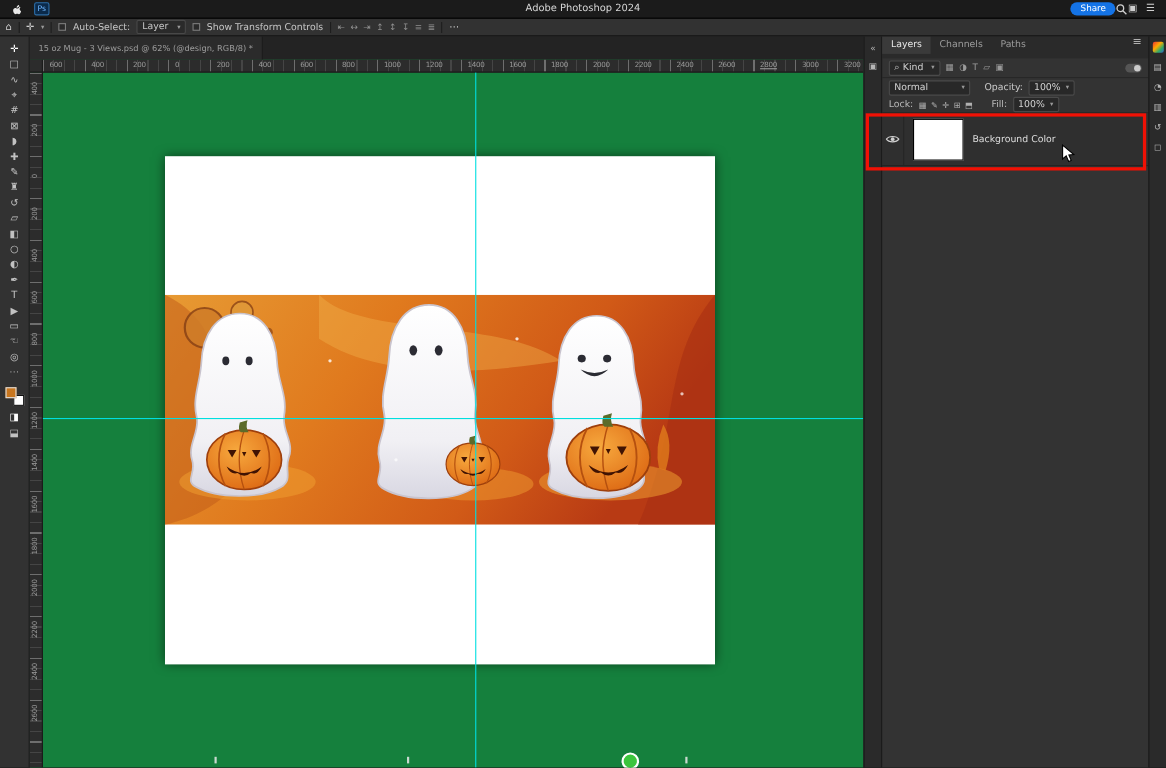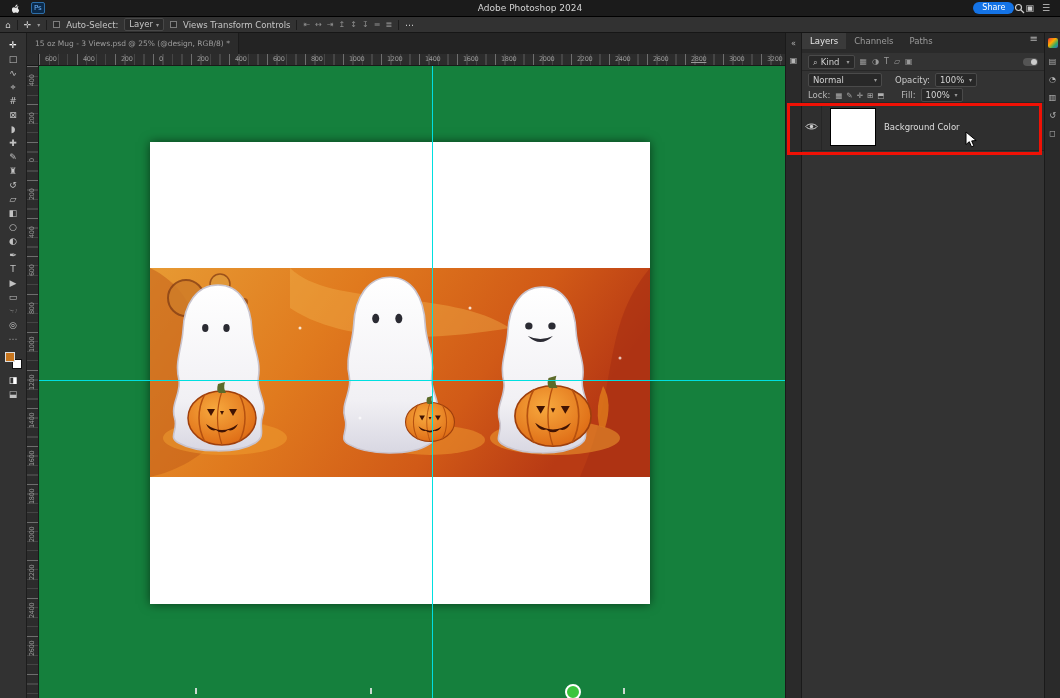--- a/index.html
+++ b/index.html
@@ -14,21 +14,21 @@
   .menubar .title{position:absolute;left:50%;transform:translateX(-50%);font-size:9px;color:#d6d6d6;white-space:nowrap}
   .menu-right{margin-left:auto;display:flex;align-items:center;}
   .share-btn{background:var(--accent,#1473e6);color:#fff;font-size:8px;line-height:12px;padding:0 9px;border-radius:7px;cursor:pointer}
   .menu-glyph{font-size:9px;color:#cfcfcf}
 
   
   .optionsbar{position:absolute;left:0;top:17px;width:1060px;height:16px;background:#323232;border-bottom:1px solid #161616;display:flex;align-items:center;gap:6px;padding:0 5px;font-size:8.5px;color:#c6c6c6;z-index:40}
   .ob-sep{width:1px;height:10px;background:#1d1d1d}
   .ob-caret{font-size:6px;color:#9a9a9a}
   .ob-check{width:7px;height:7px;border:1px solid #7d7d7d;background:#2a2a2a;display:inline-block}
-  .ob-drop{display:flex;align-items:center;gap:3px;background:#2a2a2a;border:1px solid #484848;border-radius:2px;padding:0 4px;line-height:11px}
+  .ob-drop{display:flex;align-items:center;gap:8px;background:#2a2a2a;border:1px solid #484848;border-radius:2px;padding:0 4px;line-height:11px}
   #align-icons{display:flex;gap:5px;color:#8f8f8f;font-size:8px}
 
   
   .toolbar{position:absolute;left:0;top:33px;width:27px;bottom:0;background:#323232;border-right:1px solid #1d1d1d;display:flex;flex-direction:column;align-items:center;padding-top:5px;z-index:30}
   .tool{width:19px;height:14px;display:flex;align-items:center;justify-content:center;font-size:9px;color:#c2c2c2;cursor:pointer}
   .tool:first-child{color:#fff}
   .tool-more{color:#9a9a9a;font-size:9px;margin:2px 0}
   .swatches{position:relative;width:17px;height:17px;margin:6px 0 4px}
   .swatch-bg{position:absolute;right:0;bottom:0;width:10px;height:10px;background:var(--bg-swatch,#fff);border:1px solid #111}
   .swatch-fg{position:absolute;left:0;top:0;width:10px;height:10px;background:var(--fg,#c8761e);border:1px solid #ddd}
@@ -128,21 +128,21 @@
     <span class="menu-glyph">✛</span>
     <span class="ob-caret">▾</span>
     <span class="ob-sep"></span>
     <span class="ob-check"></span>
     <span>Auto-Select:</span>
     <span class="ob-drop">
         <span>Layer</span>
         <span class="ob-caret">▾</span>
       </span>
     <span class="ob-check"></span>
-    <span>Views Transform Controls</span>
+    <span>Show Transform Controls</span>
     <span class="ob-sep"></span>
     <span id="align-icons">
         <span>⇤</span>
         <span>↔</span>
         <span>⇥</span>
         <span>↥</span>
         <span>↕</span>
         <span>↧</span>
         <span>≡</span>
         <span>≣</span>
@@ -182,21 +182,21 @@
     </span>
     <div id="extra-tools" style="display:flex;flex-direction:column;align-items:center">
         <span class="tool">◨</span>
         <span class="tool">⬓</span>
       </div>
   </div>
 
   <div class="tabbar">
     <div id="doc-tabs" style="display:flex">
         <div class="doc-tab">
-          <span>15 oz Mug - 3 Views.psd @ 25% (@design, RGB/8) *</span>
+          <span>15 oz Mug - 3 Views.psd @ 62% (@design, RGB/8) *</span>
         </div>
       </div>
   </div>
 
   <div class="editor">
     <div class="ruler-corner"></div>
     <div class="ruler-top" id="ruler-top">
         <span class="ruler-label-top" style="left: 6px;">600</span>
         <span class="ruler-label-top" style="left: 44px;">400</span>
         <span class="ruler-label-top" style="left: 82px;">200</span>

